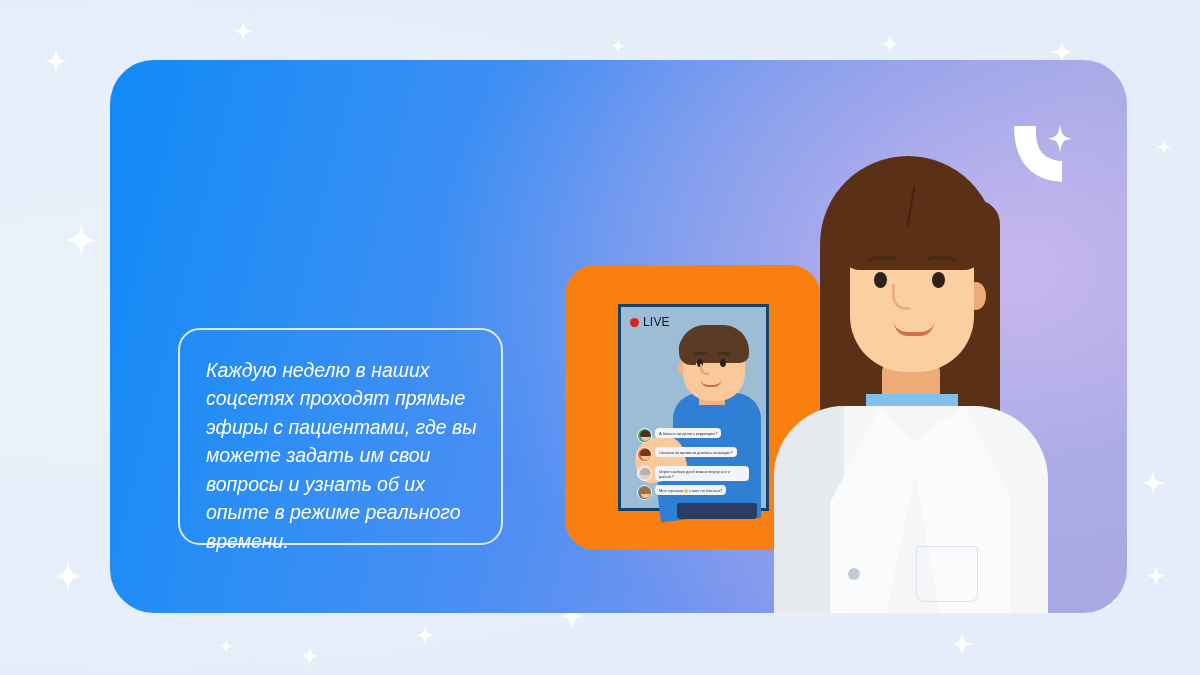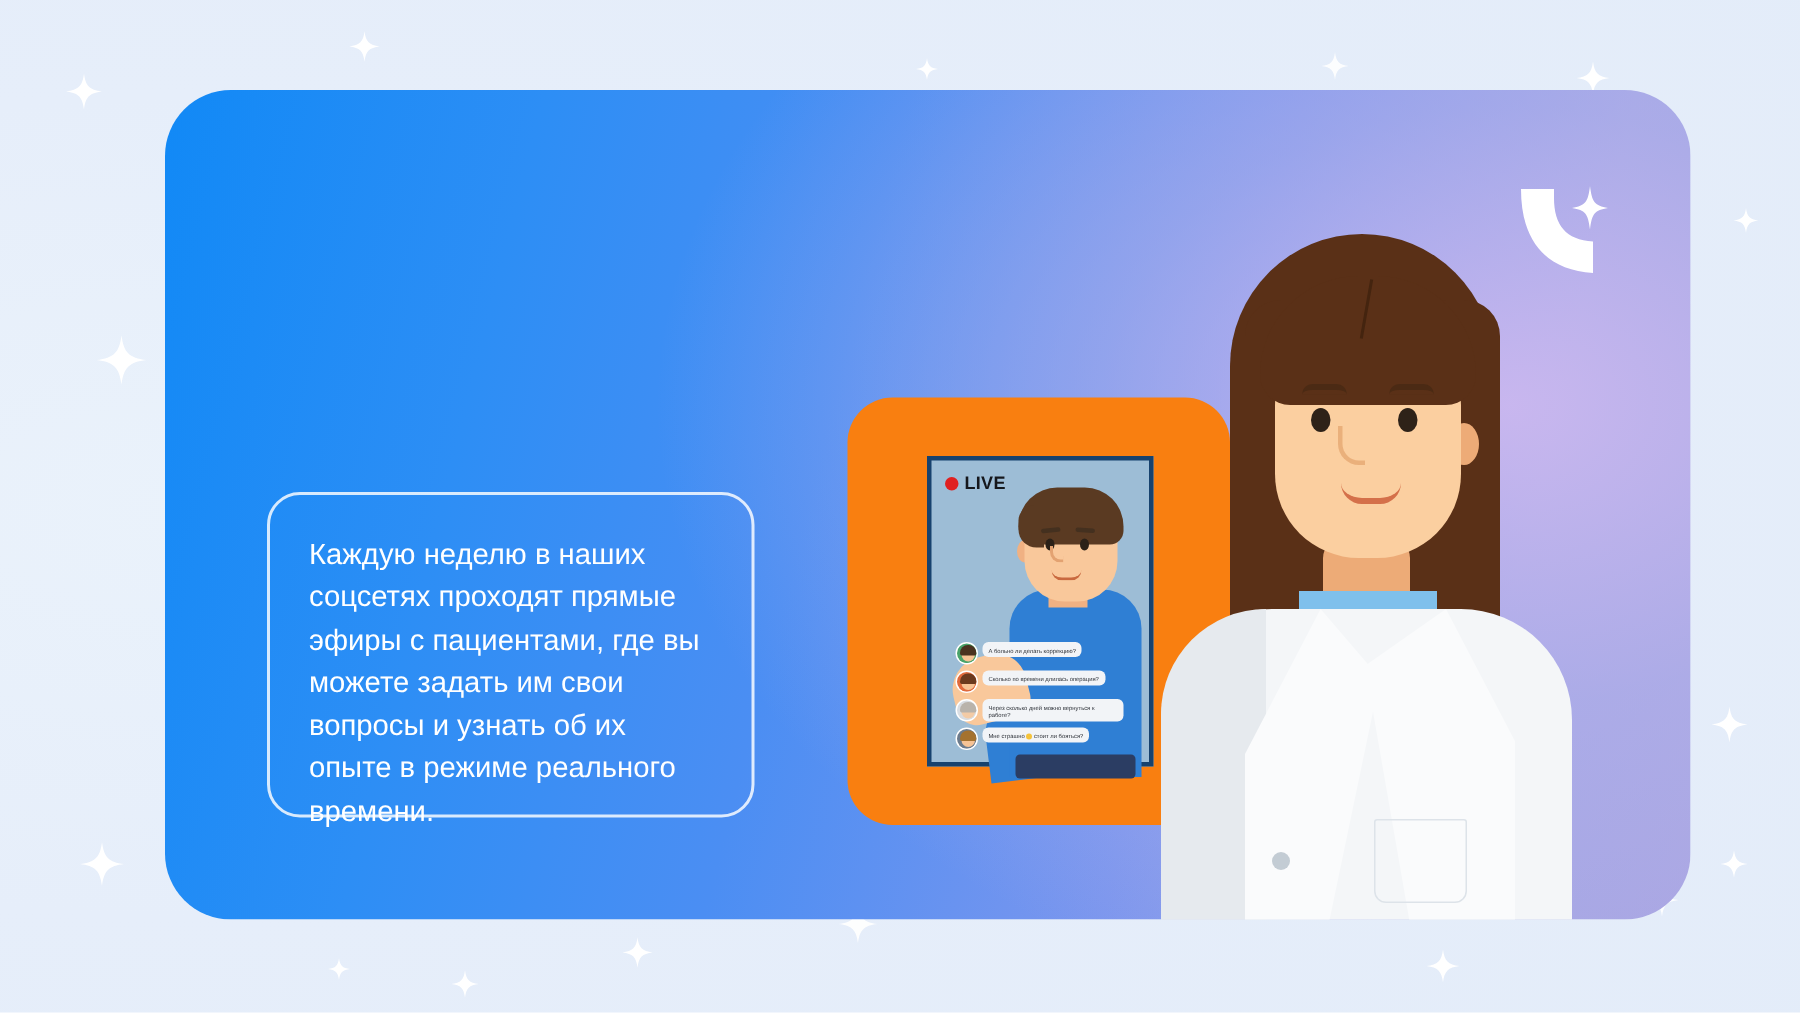--- a/index.html
+++ b/index.html
@@ -29,20 +29,21 @@
     position:absolute; left:68px; top:63px; width:760px;
     color:#fff; font-size:40px; font-weight:bold; line-height:1.30;
     letter-spacing:-0.2px; white-space:pre-line;
   }
 
   
   #info-box{
     position:absolute; left:68px; top:268px; width:325px; height:217px;
     border:2px solid rgba(255,255,255,.82); border-radius:22px;
     padding:26px 24px 0 26px;
+    font-style:italic;
   }
   #info-text{
     color:#fff; font-size:19.5px; line-height:1.46; font-weight:400;
   }
 
   
   #logo-mark{ position:absolute; right:51px; top:56px; width:68px; height:68px; }
 
   
   #orange-panel{
@@ -52,21 +53,21 @@
 
   
   #phone{
     position:absolute; left:53px; top:39px; width:151px; height:207px;
     background:#9dbdd6; border:3px solid #17426e;
   }
   #live-badge{
     position:absolute; left:9px; top:8px; display:flex; align-items:center; gap:4px;
   }
   #live-dot{ width:9px; height:9px; border-radius:50%; background:#e02020; }
-  #live-label{ color:#15171c; font-size:12px; font-weight:bold; letter-spacing:.2px; }
+  #live-label{ color:#15171c; font-size:12px; font-weight:normal; letter-spacing:.2px; }
 
   
   .pz{ position:absolute; }
   #p-body{ left:52px; top:86px; width:88px; height:125px; background:#2f7fd4; border-radius:26px 26px 0 0; }
   #p-arm{  left:36px; top:150px; width:92px; height:60px; background:#2f7fd4; border-radius:30px 8px 0 0; transform:rotate(-7deg); }
   #p-neck{ left:78px; top:76px; width:26px; height:22px; background:#f0b183; }
   #p-head{ left:62px; top:24px; width:62px; height:70px; background:#f9c89b; border-radius:30px 30px 27px 27px; }
   #p-ear{  left:57px; top:53px; width:11px; height:15px; background:#f0b183; border-radius:50%; }
   #p-hair{ left:58px; top:18px; width:70px; height:38px; background:#5a3a22; border-radius:34px 34px 12px 16px; }
   #p-hair2{left:58px; top:30px; width:17px; height:28px; background:#5a3a22; border-radius:10px 0 0 12px; }

